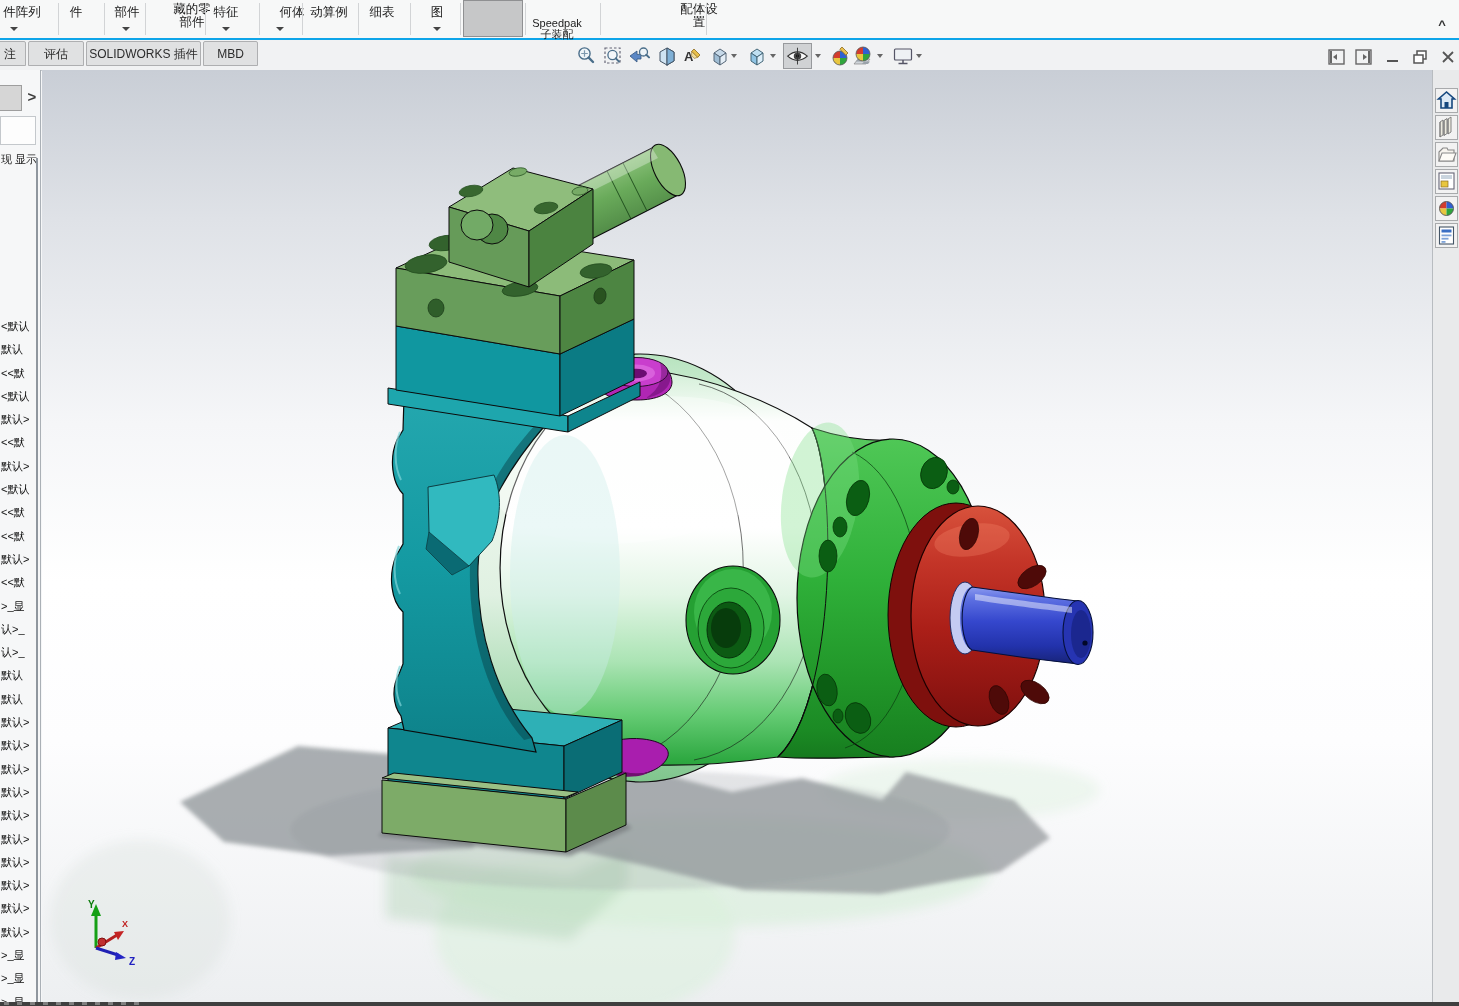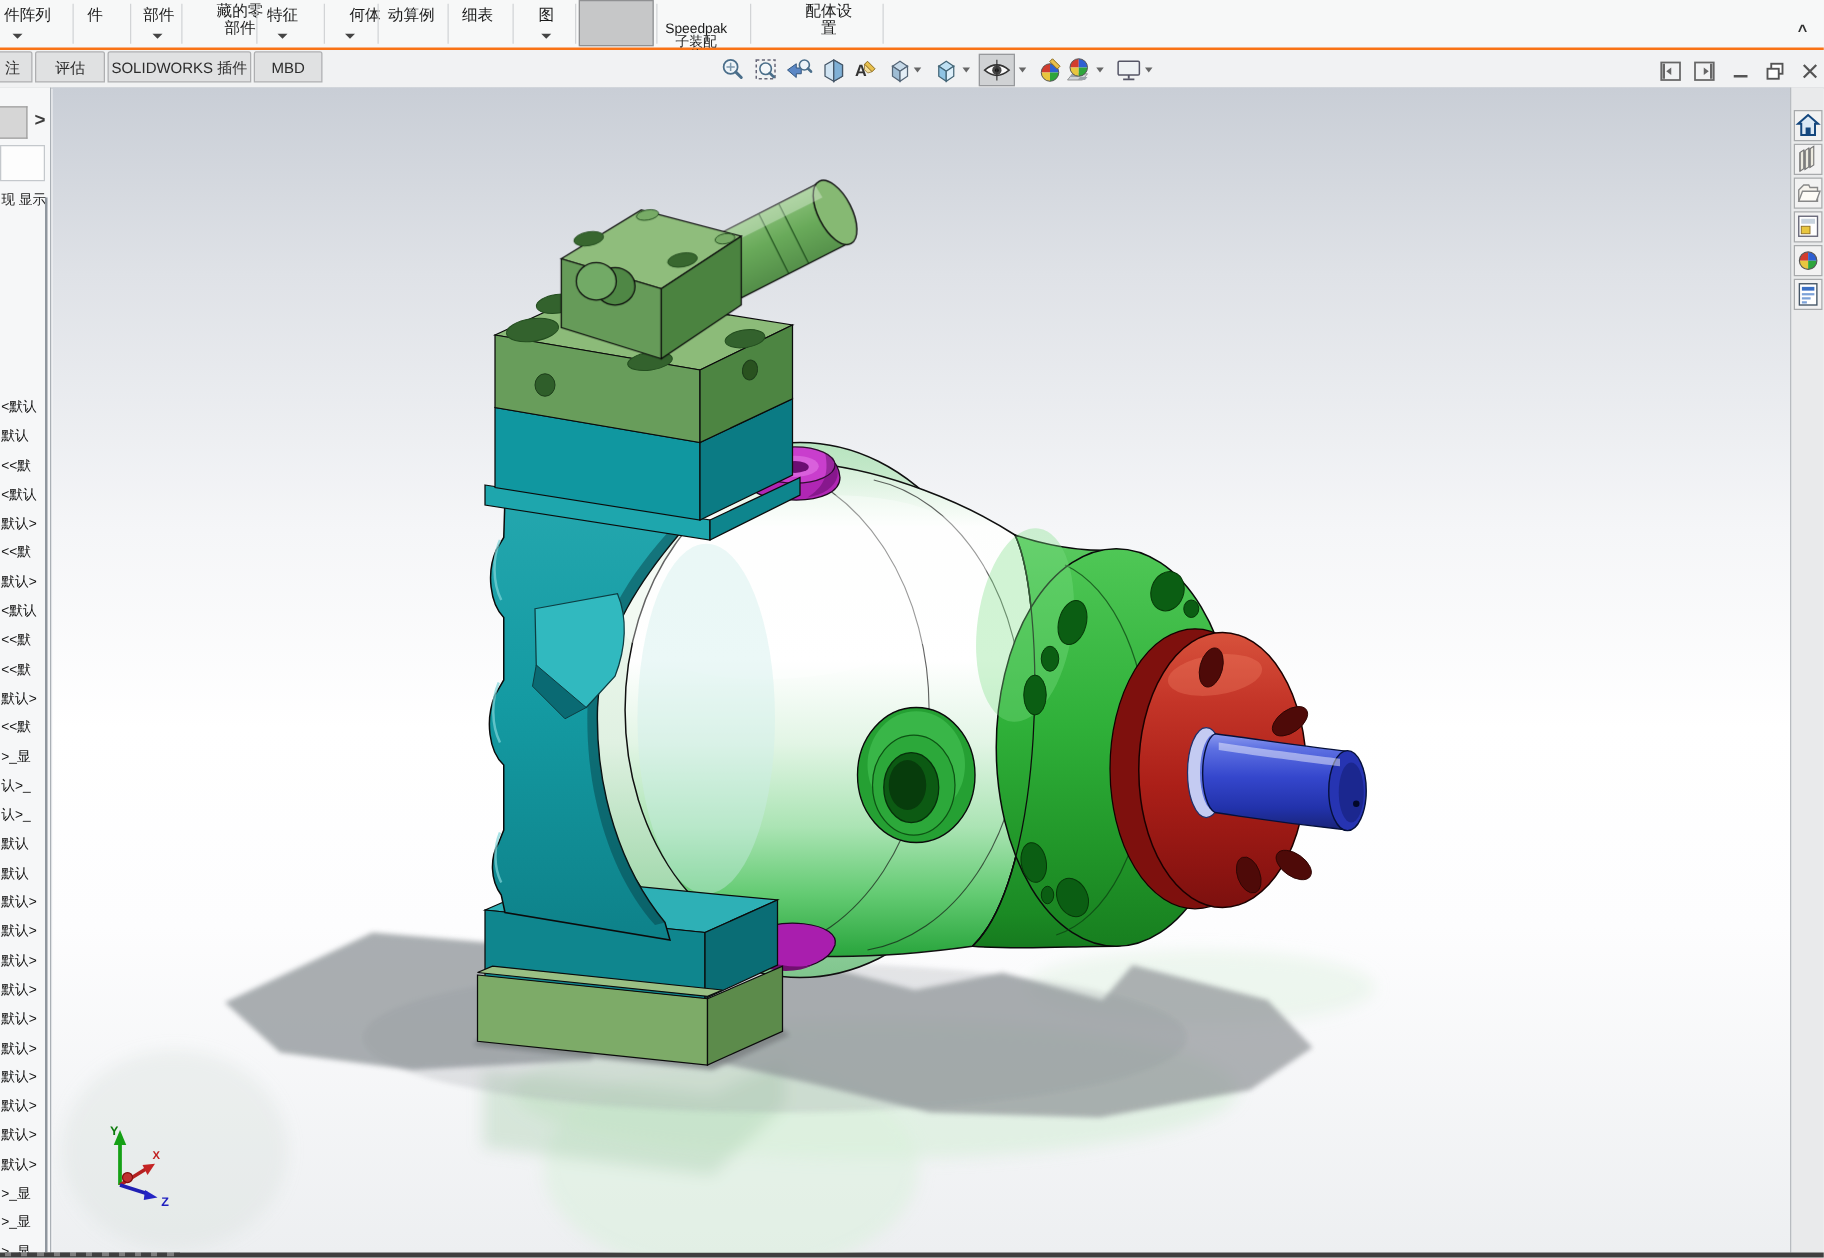--- a/index.html
+++ b/index.html
@@ -1,19 +1,19 @@
 <!DOCTYPE html>
 <html><head>
 <meta charset="utf-8">
 <style>
   html,body{margin:0;padding:0;}
   body{width:1459px;height:1006px;overflow:hidden;position:relative;
        font-family:"Liberation Sans","DejaVu Sans",sans-serif;background:#f5f6f7;}
   
-  .ribbon{position:absolute;left:0;top:0;width:1459px;height:38px;background:#f7f8f8;border-bottom:2px solid #f97316;}
+  .ribbon{position:absolute;left:0;top:0;width:1459px;height:38px;background:#f7f8f8;border-bottom:2px solid #0ea5e9;}
   .rbtn{position:absolute;top:0;height:38px;display:flex;flex-direction:column;align-items:center;justify-content:flex-start;
         color:#1b1b1b;font-size:12.5px;line-height:13px;text-align:center;white-space:pre-line;padding-top:6px;box-sizing:border-box;cursor:default;}
   .rbtn.three{font-size:11px;line-height:11px;padding-top:18px;}
   .rbtn.two{padding-top:3px;}
   .rsep{position:absolute;top:3px;height:32px;width:1px;background:#d2d4d6;}
   .rarrow{position:absolute;top:27px;width:0;height:0;border-left:4px solid transparent;border-right:4px solid transparent;border-top:4px solid #444;}
   .rblank{position:absolute;left:463px;top:0;width:60px;height:37px;background:#c6c7c8;border:1px solid #8f9092;box-sizing:border-box;}
   .rcollapse{position:absolute;right:8px;top:18px;width:18px;height:14px;color:#333;font-weight:bold;font-size:13px;text-align:center;line-height:14px;}
   
   .bar2{position:absolute;left:0;top:40px;width:1459px;height:30px;background:#f1f2f3;border-bottom:1px solid #c3c7cb;}
@@ -64,21 +64,21 @@
   <div class="rbtn" style="left:274px;width:36px"><span>何体</span></div>
   <div class="rarrow" style="left:276px"></div>
   <div class="rbtn" style="left:306px;width:46px"><span>动算例</span></div>
   <div class="rbtn" style="left:362px;width:40px"><span>细表</span></div>
   <div class="rbtn" style="left:424px;width:26px"><span>图</span></div>
   <div class="rarrow" style="left:433px"></div>
   <div class="rblank"></div>
   <div class="rbtn three" style="left:528px;width:58px"><span>Speedpak
 子装配
 体</span></div>
-  <div class="rbtn two" style="left:632px;width:62px"><span>配体设
+  <div class="rbtn two" style="left:668px;width:62px"><span>配体设
 置</span></div>
   <div class="rsep" style="left:58px"></div>
   <div class="rsep" style="left:104px"></div>
   <div class="rsep" style="left:145px"></div>
   <div class="rsep" style="left:205px"></div>
   <div class="rsep" style="left:259px"></div>
   <div class="rsep" style="left:302px"></div>
   <div class="rsep" style="left:358px"></div>
   <div class="rsep" style="left:410px"></div>
   <div class="rsep" style="left:460px"></div>

